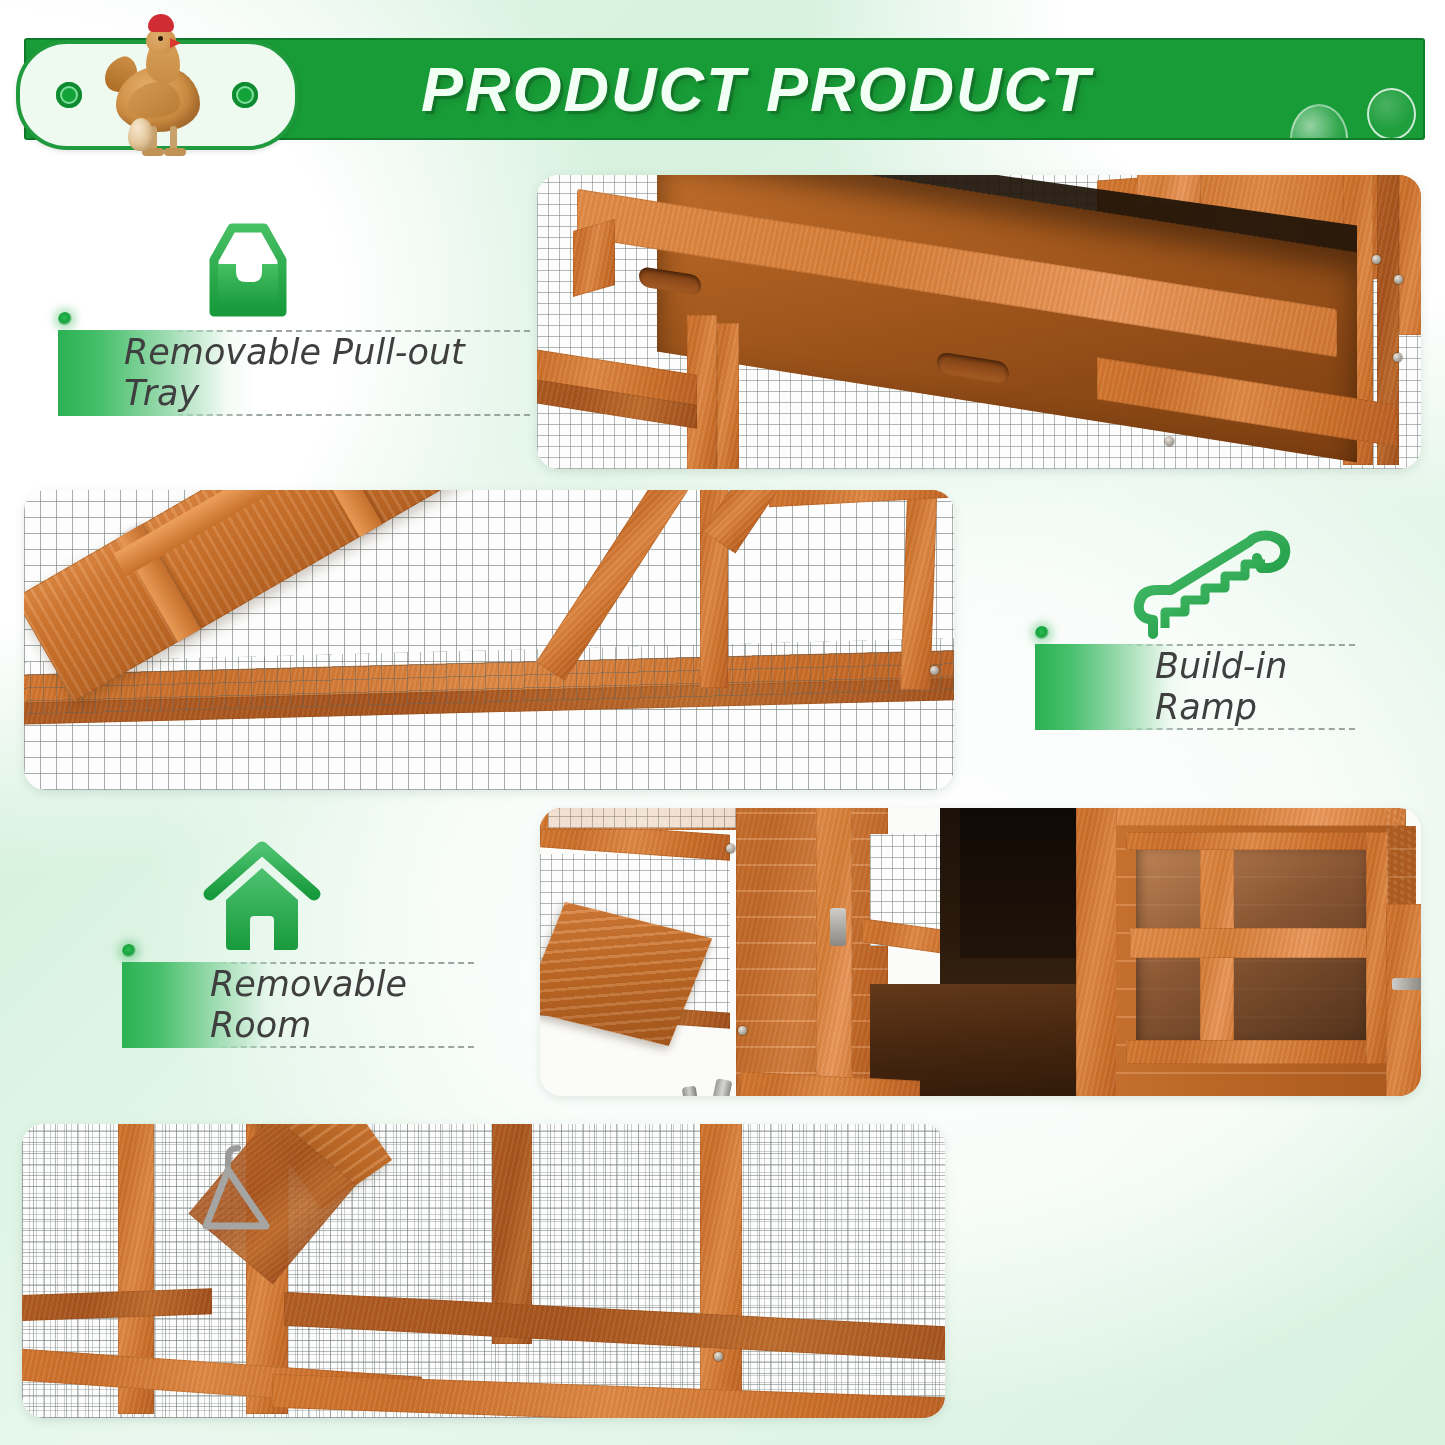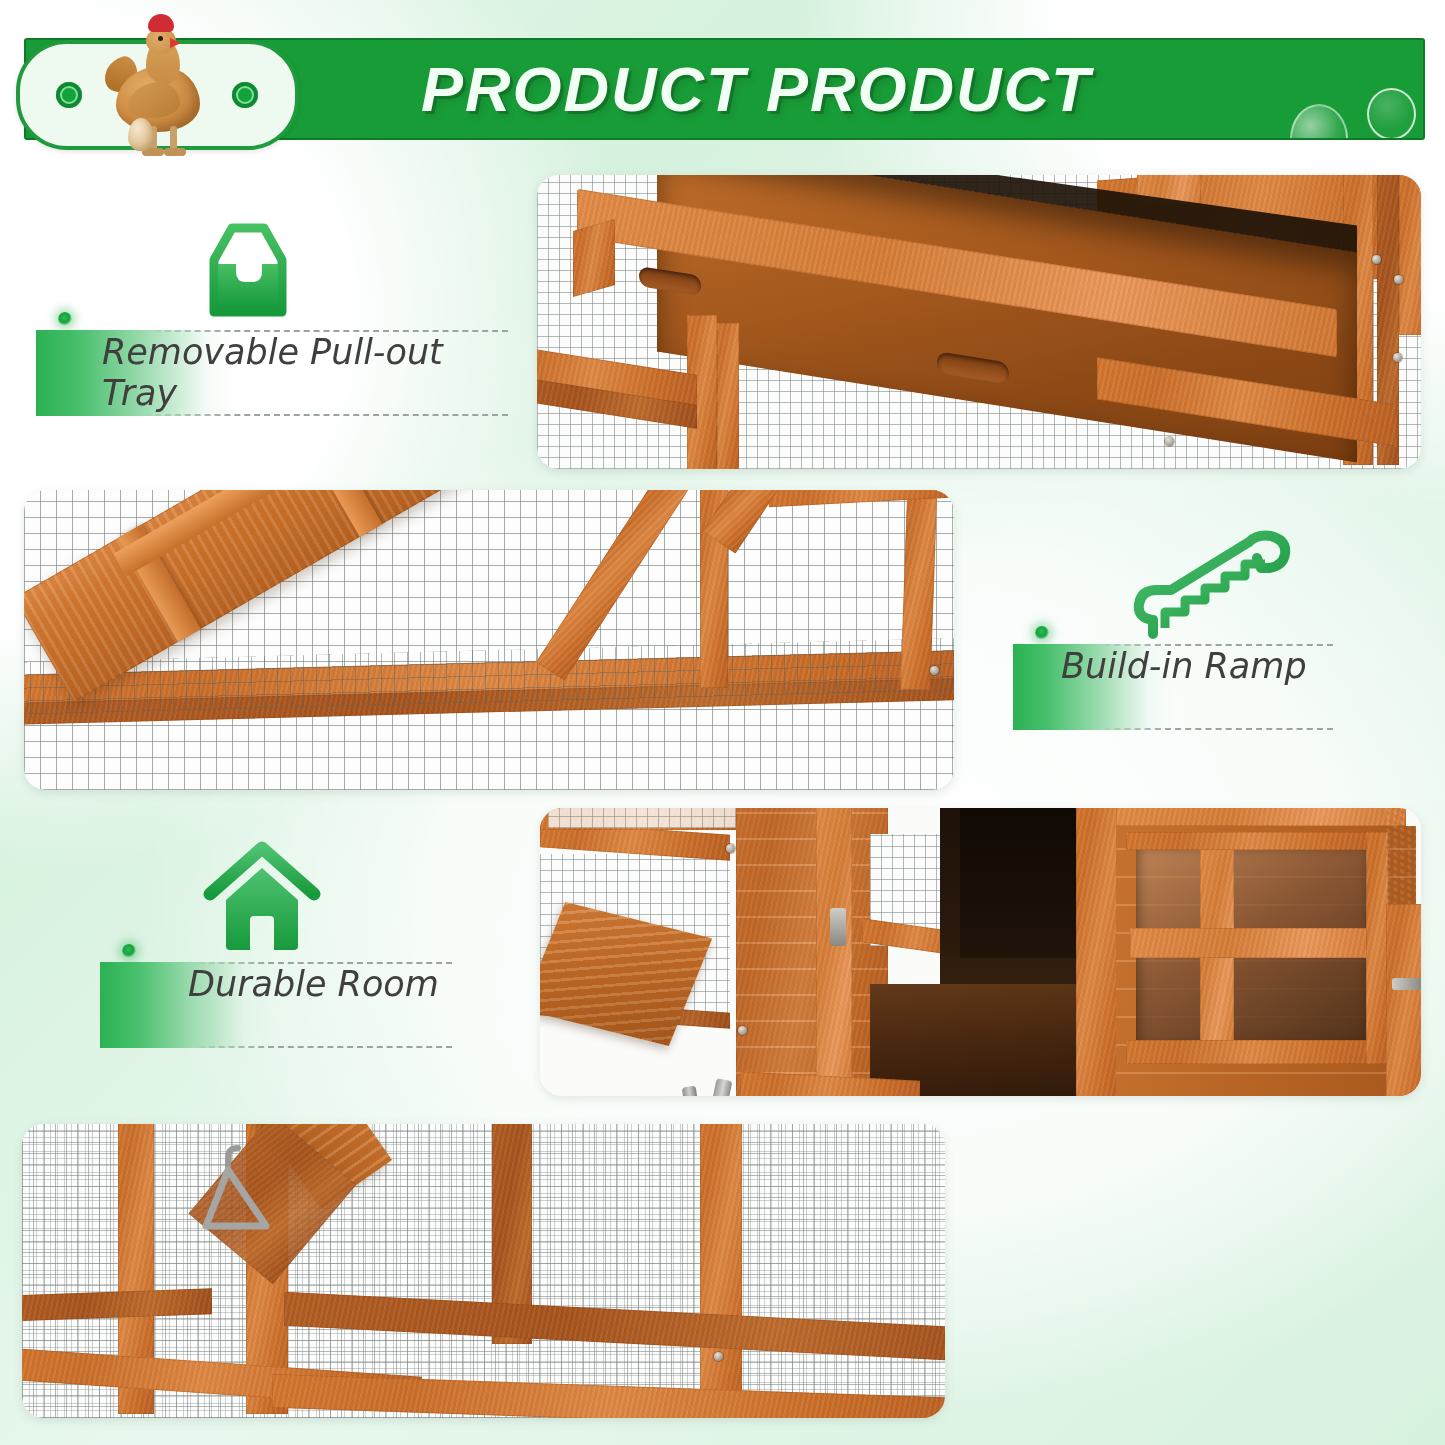--- a/index.html
+++ b/index.html
@@ -194,21 +194,21 @@
   .dot{
     position:absolute;width:14px;height:14px;border-radius:50%;
     background:radial-gradient(circle at 45% 40%, #2bbb55 0%, #17a23d 45%, rgba(36,170,70,0.25) 72%, rgba(36,170,70,0) 100%);
     filter:blur(0.6px);
     box-shadow:0 0 9px 4px rgba(40,175,75,0.35);
   }
   .label-row{
     position:absolute;
     border-top:2px dashed #9aa4a0;
     border-bottom:2px dashed #9aa4a0;
-    display:flex;
+    display:flex;align-items:center;margin-left:22px;
   }
   .bar{
     position:absolute;left:0;top:-2px;bottom:-2px;width:200px;
     background:linear-gradient(90deg,#2bb153 0%,#49c06d 22%,#9fdcb2 55%,rgba(214,240,223,0.25) 85%,rgba(255,255,255,0) 100%);
   }
   .label-text{
     position:relative;z-index:2;
     color:#3f3f3f;
     font-style:italic;
     font-size:35px;
@@ -349,21 +349,21 @@
           <stop offset="1" stop-color="#149139"></stop>
         </linearGradient>
       </defs>
       <path d="M22 106 L22 92 Q6 90 8 76 Q10 62 26 62 L40 62 L118 14 Q126 6 140 8 Q156 12 154 26 Q152 38 138 40 L130 40 L126 30" fill="none" stroke="url(#gRamp)" stroke-width="10" stroke-linecap="round" stroke-linejoin="round"></path>
       <path d="M34 100 L34 84 L54 84 L54 72 L74 72 L74 60 L94 60 L94 48 L114 48 L114 36 L134 36" fill="none" stroke="url(#gRamp)" stroke-width="9" stroke-linejoin="round"></path>
       <path d="M22 106 L92 106" fill="none" stroke="url(#gRamp)" stroke-width="9" stroke-linecap="round"></path>
     </svg>
 
     <div class="label-wrap" style="left:28px;top:124px;width:420px;">
       <div class="dot" style="left:22px;top:-18px;"></div>
-      <div class="label-row" style="left:0;top:0;width:320px;height:86px;padding-left:48px;box-sizing:border-box;">
+      <div class="label-row" style="left:0;top:0;width:320px;height:86px;padding-left:120px;box-sizing:border-box;">
         <div class="bar" style="width:160px;"></div>
         <span class="label-text">Build-in Ramp</span>
       </div>
     </div>
   </div>
 
   <div class="feature" style="left:88px;top:838px;width:440px;height:230px;">
     <svg class="feat-icon" style="left:112px;top:0px;" width="124" height="120" viewBox="0 0 124 120">
       <defs>
         <linearGradient id="gHouse" x1="0" y1="0" x2="0" y2="1">
@@ -373,21 +373,21 @@
       </defs>
       <path d="M10 56 L62 10 L114 56" fill="none" stroke="url(#gHouse)" stroke-width="13" stroke-linecap="round" stroke-linejoin="round"></path>
       <path d="M92 30 L92 10" fill="none" stroke="url(#gHouse)" stroke-width="13" stroke-linecap="round"></path>
       <path d="M26 62 L62 30 L98 62 L98 108 Q98 112 94 112 L74 112 L74 82 Q74 78 70 78 L54 78 Q50 78 50 82 L50 112 L30 112 Q26 112 26 108 Z" fill="url(#gHouse)"></path>
     </svg>
 
     <div class="label-wrap" style="left:12px;top:124px;width:420px;">
       <div class="dot" style="left:22px;top:-18px;"></div>
       <div class="label-row" style="left:0;top:0;width:352px;height:86px;padding-left:88px;box-sizing:border-box;">
         <div class="bar" style="width:170px;"></div>
-        <span class="label-text">Durable Room</span>
+        <span class="label-text">Removable Room</span>
       </div>
     </div>
   </div>
 
   <div class="panel p3">
     <div class="photo">
       <div style="position:absolute;inset:0;background:#fbfbf9;"></div>
 
       <div class="mesh-fine" style="left:0;top:46px;width:190px;height:160px;"></div>
       <div class="wood" style="left:0;top:20px;width:190px;height:26px;transform:skewY(4deg);"></div>

